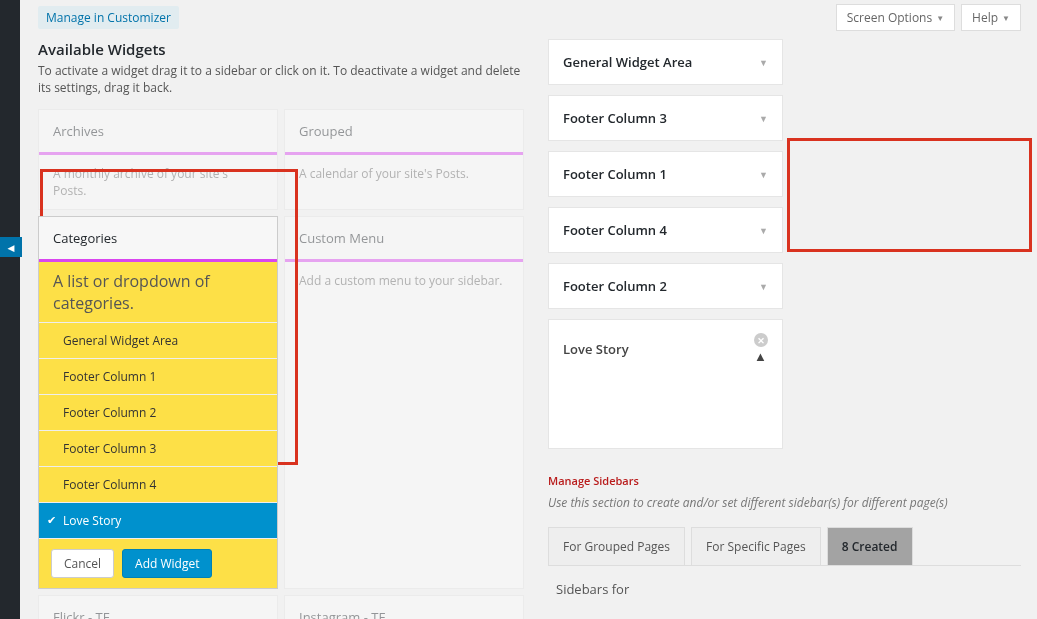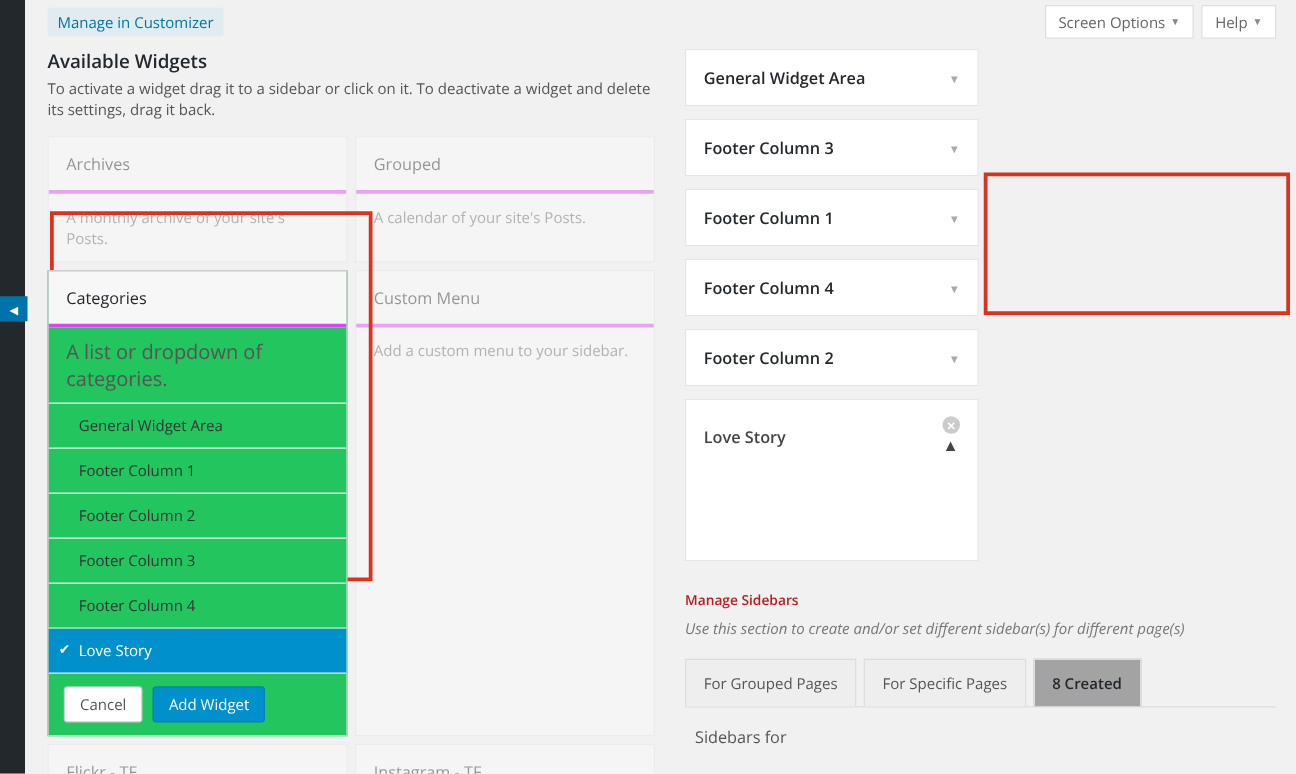--- a/index.html
+++ b/index.html
@@ -16,21 +16,21 @@
 .cols{display:flex;gap:20px}
 .left{width:490px}
 .right{flex:1}
 h2.section{font-size:15px;font-weight:600;color:#23282d;margin-bottom:4px}
 .desc{color:#555;font-size:12px;margin-bottom:12px;line-height:1.4}
 .widget-grid{display:flex;flex-wrap:wrap;gap:6px}
 .widget-box{width:240px;background:#fafafa;border:1px solid #e5e5e5}
 .widget-box.dim{opacity:.45}
 .widget-title{background:#fafafa;border-bottom:3px solid #d946ef;padding:12px 14px;font-weight:400;color:#23282d;font-size:13px}
 .widget-desc{padding:10px 14px;font-size:12px;color:#666}
-.widget-open{width:240px;background:#22c55e;border:1px solid #ccc}
+.widget-open{width:240px;background:#fde047;border:1px solid #ccc}
 .widget-open .widget-title{background:#f7f7f7}
 .area-list{border-top:1px solid #eee}
 .area-item{padding:9px 24px;font-size:12px;border-bottom:1px solid #eee;cursor:pointer;color:#333}
 .area-item.selected{background:#0091cd;color:#fff;position:relative}
 .area-item.selected:before{content:"✔";position:absolute;left:8px;font-size:11px}
 .widget-actions{padding:10px 12px;display:flex;justify-content:flex-start;gap:8px}
 .btn{padding:5px 12px;font-size:12px;border-radius:3px;cursor:pointer}
 .btn-secondary{background:#fff;border:1px solid #ccc;color:#555}
 .btn-primary{background:#0091cd;border:1px solid #0081b5;color:#fff}
 .hl-red{border:3px solid #d9321f;position:absolute}

